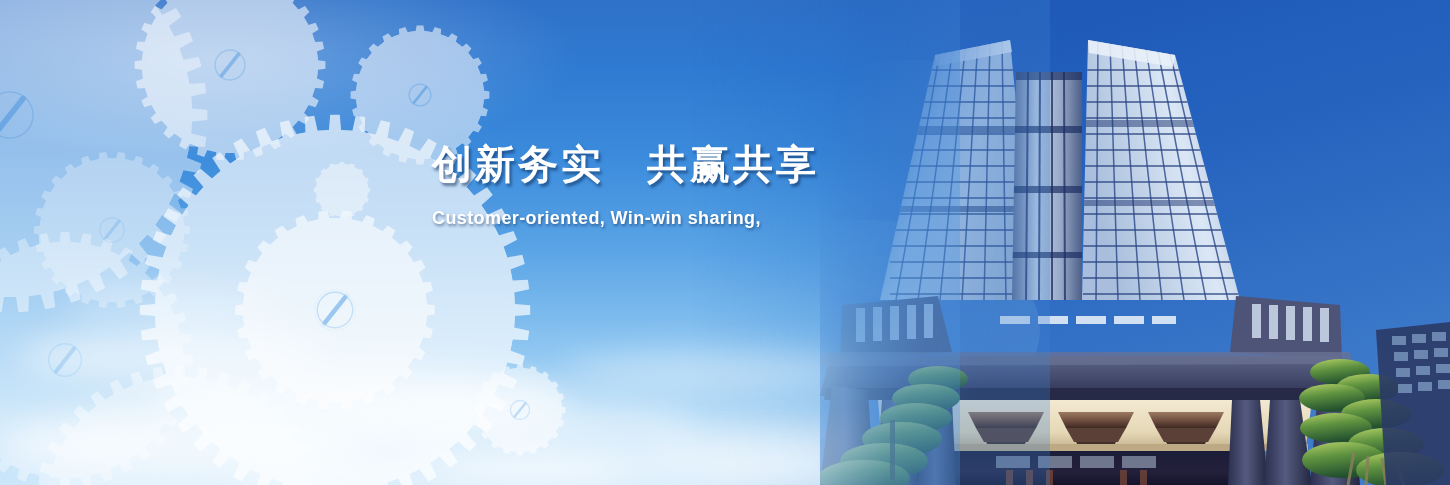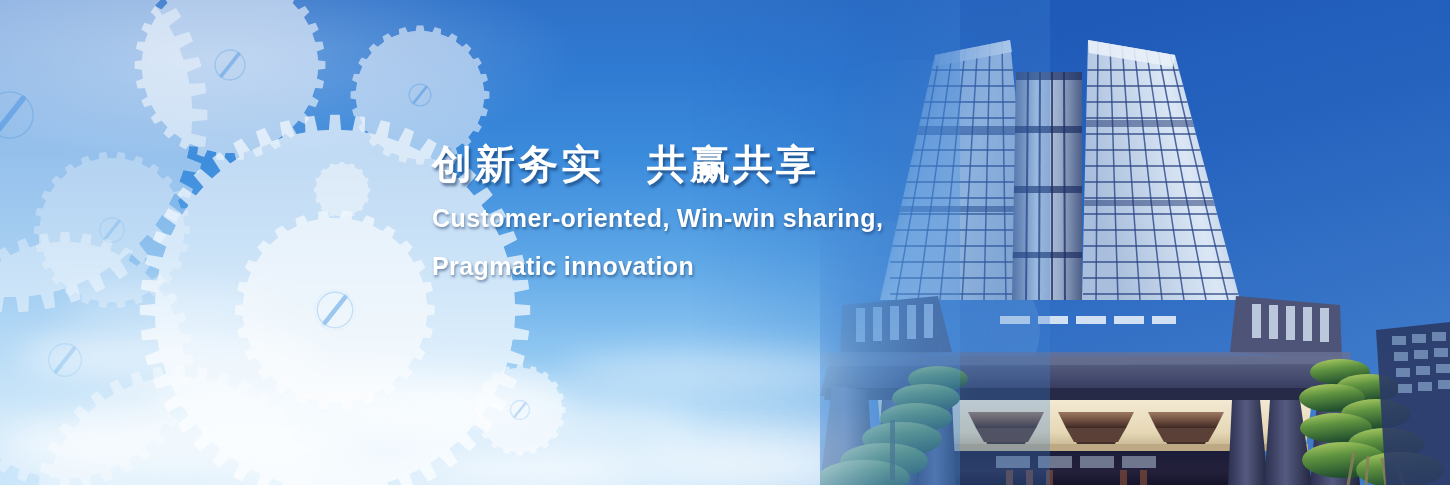--- a/index.html
+++ b/index.html
@@ -72,21 +72,21 @@
     color:#ffffff;
     font-size:40px;
     font-weight:bold;
     letter-spacing:3px;
     line-height:53px;
     text-shadow:2px 3px 3px rgba(10,40,85,.55);
     white-space:nowrap;
   }
   .en{
     color:#ffffff;
-    font-size:25px;
+    font-size:18px;
     font-weight:bold;
     letter-spacing:.4px;
     line-height:41px;
     margin-top:7px;
     text-shadow:1px 2px 3px rgba(10,40,85,.5);
     white-space:nowrap;
   }
 </style>
 </head>
 <body>
@@ -529,16 +529,15 @@
       </g>
 
       <rect x="0" y="0" width="230" height="485" fill="#3f82d2" opacity=".30"></rect>
       <rect x="0" y="0" width="140" height="485" fill="#4f93dc" opacity=".32"></rect>
     </svg>
   </div>
 
   <div class="copy">
     <div class="cn">创新务实　共赢共享</div>
     <div class="en">Customer-oriented, Win-win sharing,</div>
-    <div class="en">Pragmatic innovation</div>
   </div>
 
 </div>
 
 </body></html>

